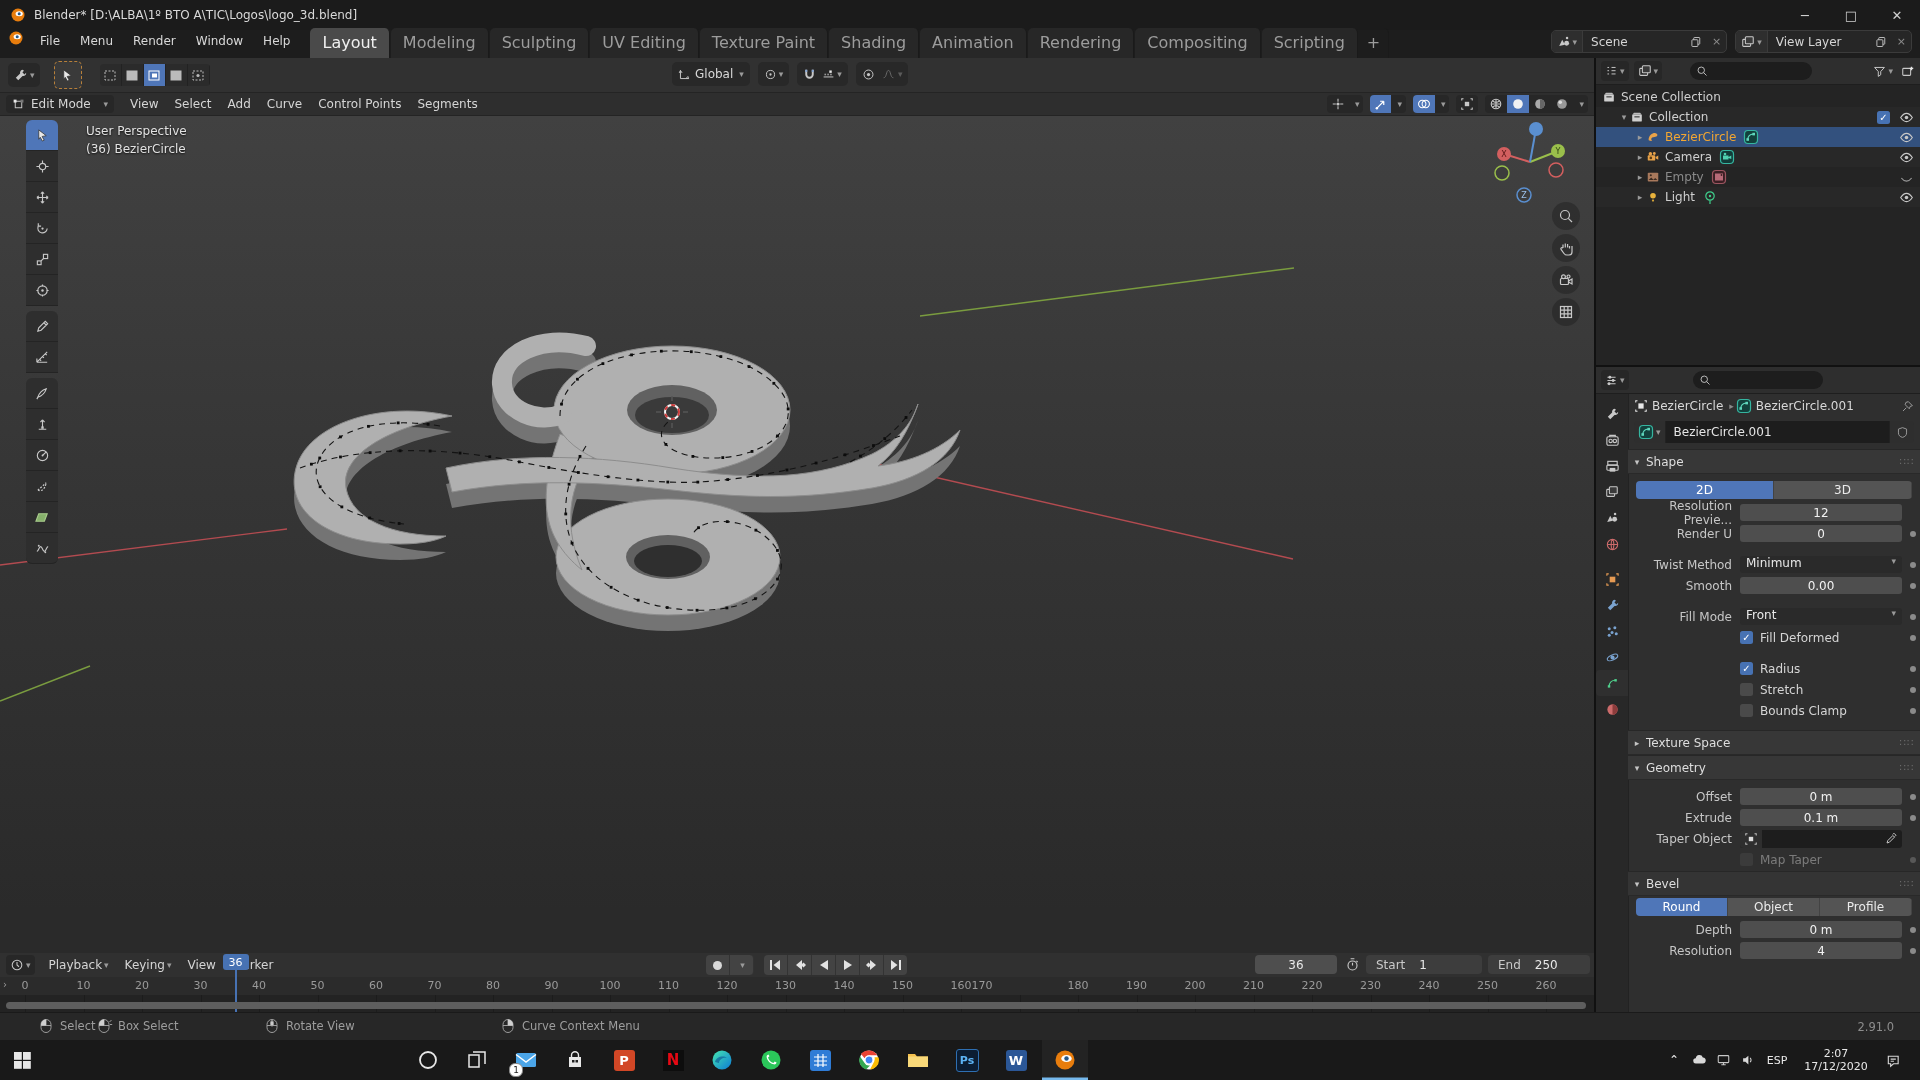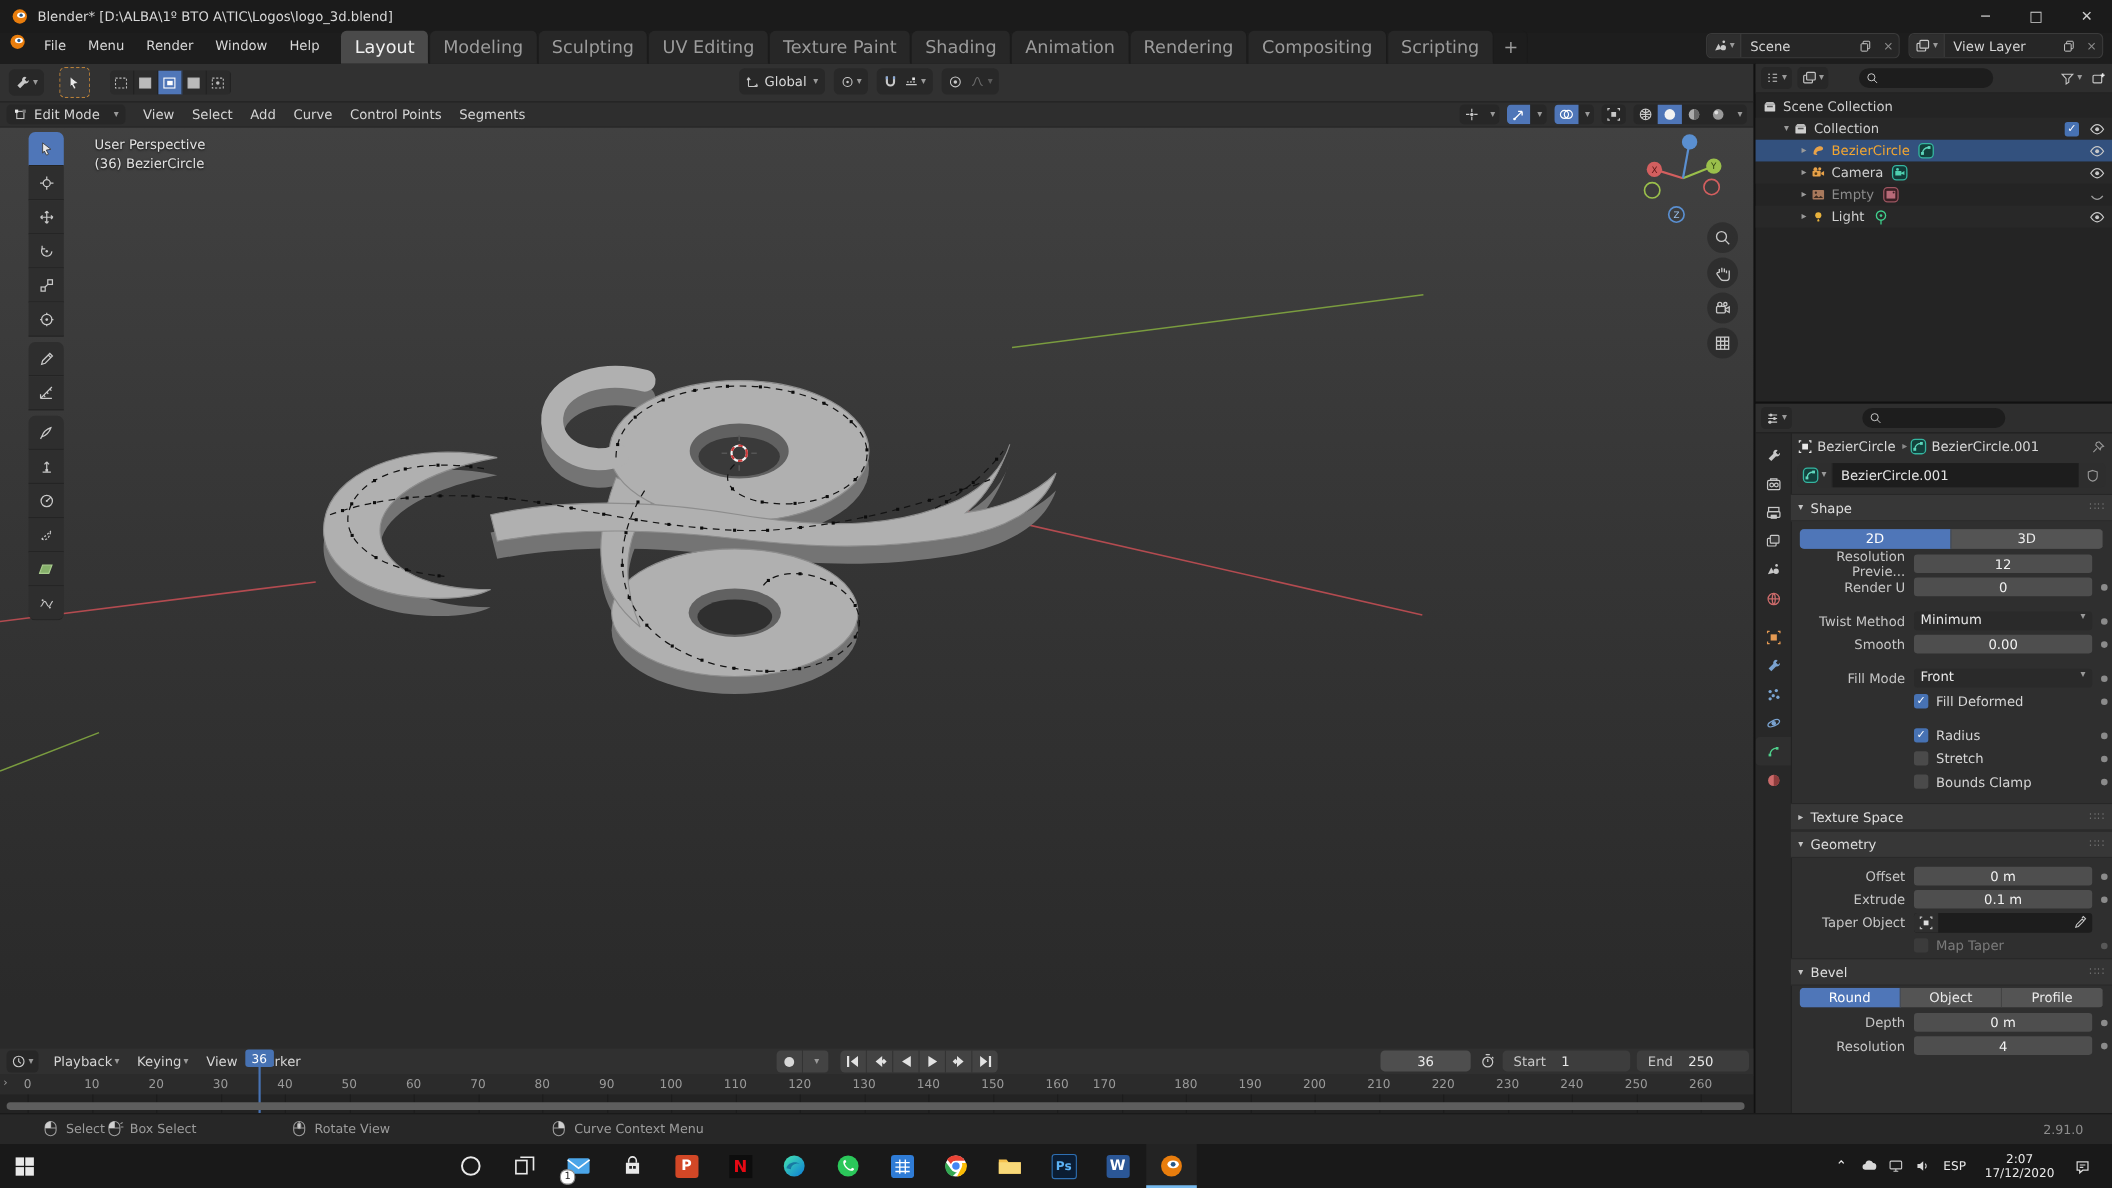--- a/index.html
+++ b/index.html
@@ -1238,21 +1238,21 @@
         <div class="tick" style="left: 434.5px;">70</div>
         <div class="tick" style="left: 493px;">80</div>
         <div class="tick" style="left: 551.5px;">90</div>
         <div class="tick" style="left: 610px;">100</div>
         <div class="tick" style="left: 668.5px;">110</div>
         <div class="tick" style="left: 727px;">120</div>
         <div class="tick" style="left: 785.5px;">130</div>
         <div class="tick" style="left: 844px;">140</div>
         <div class="tick" style="left: 902.5px;">150</div>
         <div class="tick" style="left: 961px;">160</div>
-        <div class="tick" style="left: 1004px;">170</div>
+        <div class="tick" style="left: 982px;">170</div>
         <div class="tick" style="left: 1078px;">180</div>
         <div class="tick" style="left: 1136.5px;">190</div>
         <div class="tick" style="left: 1195px;">200</div>
         <div class="tick" style="left: 1253.5px;">210</div>
         <div class="tick" style="left: 1312px;">220</div>
         <div class="tick" style="left: 1370.5px;">230</div>
         <div class="tick" style="left: 1429px;">240</div>
         <div class="tick" style="left: 1487.5px;">250</div>
         <div class="tick" style="left: 1546px;">260</div>
       </div>

